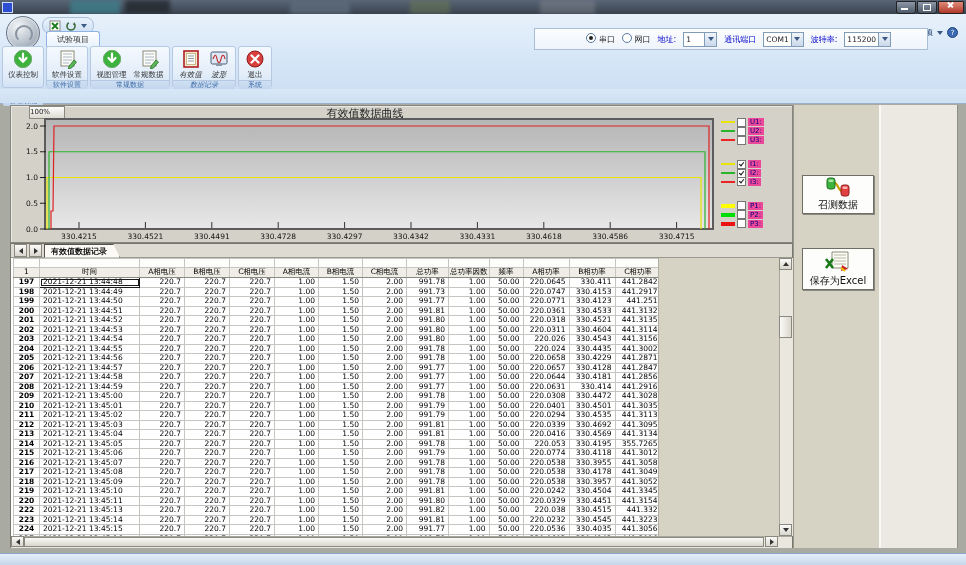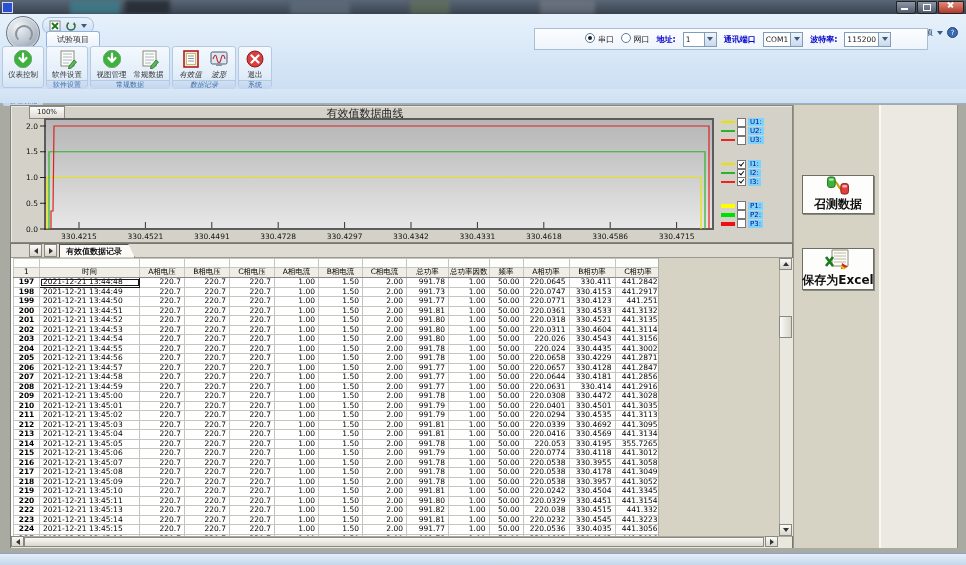--- a/index.html
+++ b/index.html
@@ -34,42 +34,42 @@
   .rb-btn{display:flex;flex-direction:column;align-items:center;justify-content:flex-start;padding:1px 3px 0 3px;border-radius:2px;cursor:default;}
   .rb-icon{width:20px;height:20px;}
   .rb-icon svg{width:20px;height:20px;display:block;}
   .rb-cap{font-size:7.5px;color:#333;white-space:nowrap;margin-top:1px;}
   .rb-grouplabel{height:9px;font-size:7px;line-height:9px;text-align:center;color:#3e6ca8;background:linear-gradient(#cfe0f3,#c0d4ec);border-top:1px solid #b5c9e2;border-radius:0 0 2px 2px;}
   #ribbon-band{position:absolute;left:0;top:75px;width:966px;height:14px;background:linear-gradient(#d8e7f7,#cfe0f2);}
   
   #connbox{position:absolute;left:534px;top:14px;width:394px;height:22px;background:linear-gradient(#fcfdff,#eef4fb);border:1px solid #a9bdd6;display:flex;align-items:center;justify-content:flex-end;gap:7px;padding-right:36px;box-sizing:border-box;font-size:8px;color:#222;}
   .radio{width:8px;height:8px;border-radius:50%;border:1px solid #5a7aa0;background:#fff;display:inline-block;position:relative;vertical-align:-1px;}
   .radio.on::after{content:"";position:absolute;left:2px;top:2px;width:4px;height:4px;border-radius:50%;background:#222;}
-  .blab{color:#0000c8;font-weight:bold;}
+  .blab{color:#0000c8;font-weight:normal;}
   .xselect{display:inline-flex;align-items:center;height:13px;border:1px solid #7f9db9;background:#fff;font-size:7.5px;}
   .xselect .val{padding:0 2px;min-width:16px;}
   .xselect .drop{width:11px;height:13px;background:linear-gradient(#f2f6fb,#c9d8ea);border-left:1px solid #7f9db9;display:flex;align-items:center;justify-content:center;}
 
   
   .panel{position:absolute;box-sizing:border-box;}
   #chart-panel{left:10px;top:105px;width:783px;height:138px;background:#d4d2c8;border:1px solid #87867e;box-shadow:inset 1px 1px 0 #e9e8e2;}
   #chart-title{position:absolute;left:0;top:0;width:708px;text-align:center;font-size:11px;color:#222;}
-  #zoom-btn{position:absolute;left:18px;top:0px;width:34px;height:11px;background:linear-gradient(#fdfdfb,#dddbd2);border:1px solid #8a897f;font-size:7px;line-height:10px;text-align:center;color:#222;}
+  #zoom-btn{position:absolute;left:18px;top:0px;width:34px;height:11px;background:linear-gradient(#fdfdfb,#dddbd2);border:1px solid #8a897f;font-size:7px;line-height:10px;text-align:left;color:#222;}
   #chart-svg{position:absolute;left:4px;top:11px;}
   .tk{font-size:7.5px;fill:#111;font-family:"DejaVu Sans",sans-serif;}
   #legend{position:absolute;left:710px;top:12px;width:72px;}
   .lg-item{display:flex;align-items:center;height:8.9px;gap:2px;}
   .lg-item.gap{margin-top:15px;}
   .lg-line{width:14px;flex:none;}
   .cb{width:7px;height:7px;border:1px solid #777;background:#fff;flex:none;position:relative;}
   .cb.on::after{content:"";position:absolute;left:1px;top:1px;width:4px;height:2px;border-left:1.4px solid #111;border-bottom:1.4px solid #111;transform:rotate(-50deg);}
-  .lg-lab{font-size:7px;color:#000080;background:#7dd3fc;padding:0 2px;line-height:8px;white-space:nowrap;}
+  .lg-lab{font-size:7px;color:#000080;background:#ec4899;padding:0 2px;line-height:8px;white-space:nowrap;}
 
   #table-panel{left:10px;top:243px;width:783px;height:305px;background:#fff;border:1px solid #78776f;}
-  #tabstrip2{position:absolute;left:0;top:0;width:781px;height:14px;background:#dedbd2;border-bottom:1px solid #9a998f;display:flex;align-items:center;gap:2px;padding-left:18px;box-sizing:border-box;}
+  #tabstrip2{position:absolute;left:0;top:0;width:781px;height:14px;background:#dedbd2;border-bottom:1px solid #9a998f;display:flex;align-items:center;gap:2px;padding-left:3px;box-sizing:border-box;}
   .sheet-nav{width:11px;height:11px;background:linear-gradient(#fcfcfa,#d8d5cc);border:1px solid #8a897f;display:flex;align-items:center;justify-content:center;}
   .tri-l{width:0;height:0;border-top:3px solid transparent;border-bottom:3px solid transparent;border-right:4px solid #333;}
   .tri-r{width:0;height:0;border-top:3px solid transparent;border-bottom:3px solid transparent;border-left:4px solid #333;}
   #sheet-tab{height:13px;background:#fbfaf6;border:1px solid #55544c;border-bottom:none;clip-path:polygon(0 0,calc(100% - 7px) 0,100% 100%,0 100%);padding:0 12px 0 6px;font-size:8px;font-weight:bold;line-height:13px;color:#111;}
   #grid{position:absolute;left:2px;top:14px;border-collapse:collapse;table-layout:fixed;font-size:7.5px;color:#000;}
   #grid td{border:1px solid #c6c6c0;padding:0 3px;height:8.95px;line-height:8.5px;overflow:hidden;white-space:nowrap;box-sizing:border-box;background:#fff;}
   #grid tr.sp td{height:9px;background:#fdfdfb;}
   #grid tr.hd td{height:10px;background:#efede5;text-align:center;padding:0 1px;border-bottom:1px solid #8a8a82;}
   #grid td.c0{text-align:center;font-weight:bold;padding:0 1px;}
   #grid td.c1{text-align:left;}
@@ -80,21 +80,21 @@
   .sb-btn{position:absolute;background:linear-gradient(#fafaf8,#d9d6cd);border:1px solid #8a897f;display:flex;align-items:center;justify-content:center;box-sizing:border-box;}
   .tri-u{width:0;height:0;border-left:3px solid transparent;border-right:3px solid transparent;border-bottom:4px solid #333;}
   .tri-d{width:0;height:0;border-left:3px solid transparent;border-right:3px solid transparent;border-top:4px solid #333;}
   #vscroll{position:absolute;left:768px;top:14px;width:13px;height:278px;background:#e9e7de;border-left:1px solid #aaa89c;}
   #vthumb{position:absolute;left:768px;top:72px;width:13px;height:22px;background:linear-gradient(90deg,#fbfaf7,#d9d6cd);border:1px solid #8a897f;box-sizing:border-box;}
   #hscroll{position:absolute;left:0px;top:292px;width:781px;height:11px;background:#e9e7de;border-top:1px solid #aaa89c;}
   #hthumb{position:absolute;left:13px;top:293px;width:740px;height:10px;background:linear-gradient(#fbfaf7,#d9d6cd);border:1px solid #8a897f;box-sizing:border-box;}
 
   #side-panel{left:793px;top:105px;width:86px;height:443px;background:#d6d2c4;border-left:1px solid #989689;}
   .side-btn{position:absolute;left:8px;width:70px;background:#fdfdfc;border:1px solid #6f6e66;box-shadow:1px 1px 0 #8a897f;display:flex;flex-direction:column;align-items:center;justify-content:center;gap:1px;cursor:default;}
-  .side-btn .lab{font-size:12px;font-weight:bold;color:#111;white-space:nowrap;}
+  .side-btn .lab{font-size:10px;font-weight:normal;color:#111;white-space:nowrap;}
   #fetch-btn{top:70px;height:37px;}
   #save-btn{top:143px;height:40px;}
 
   #far-panel{left:879px;top:105px;width:79px;height:443px;background:#ebe9e1;border-left:2px solid #f8f8f5;border-right:1px solid #8f8e85;}
 
   #statusbar{position:absolute;left:0;top:553px;width:966px;height:12px;background:linear-gradient(#e4eef9,#c3d5ea);border-top:1px solid #8aa5c8;}
 </style>
 </head>
 <body>
 

